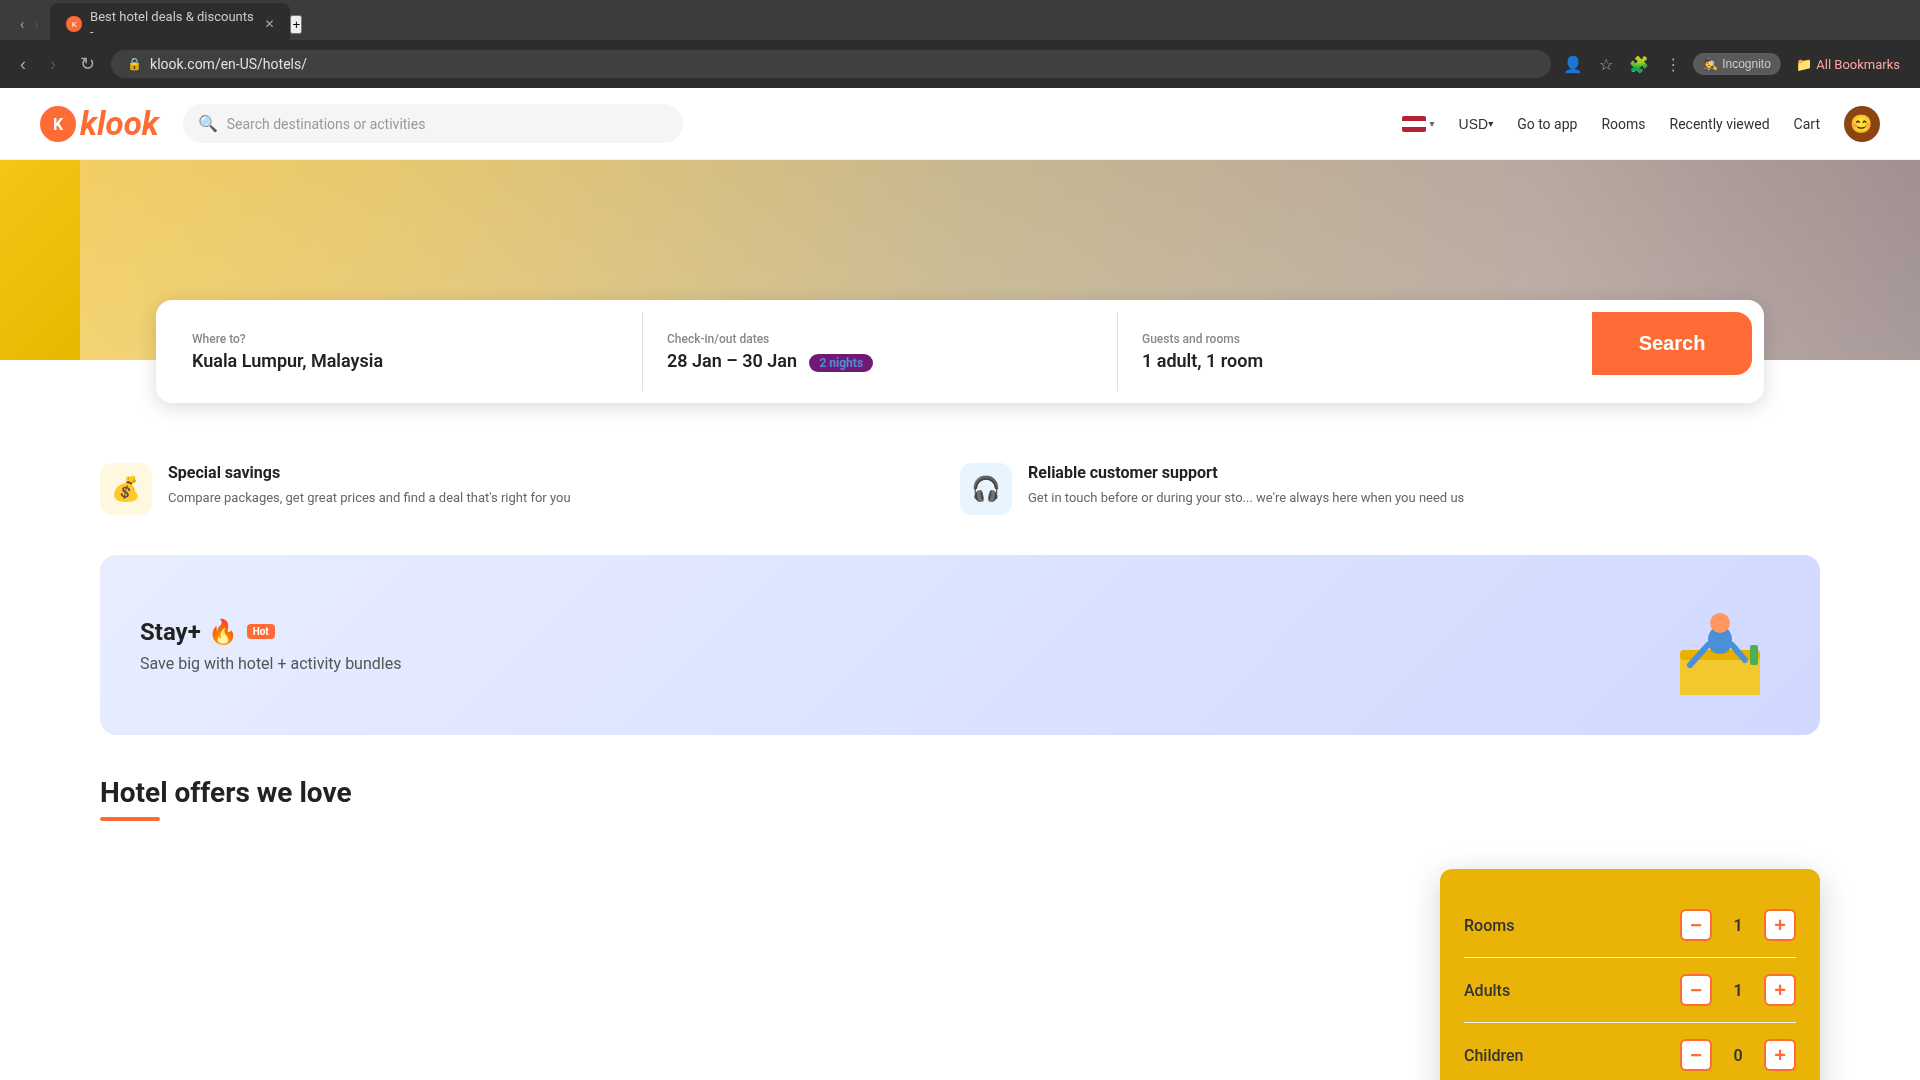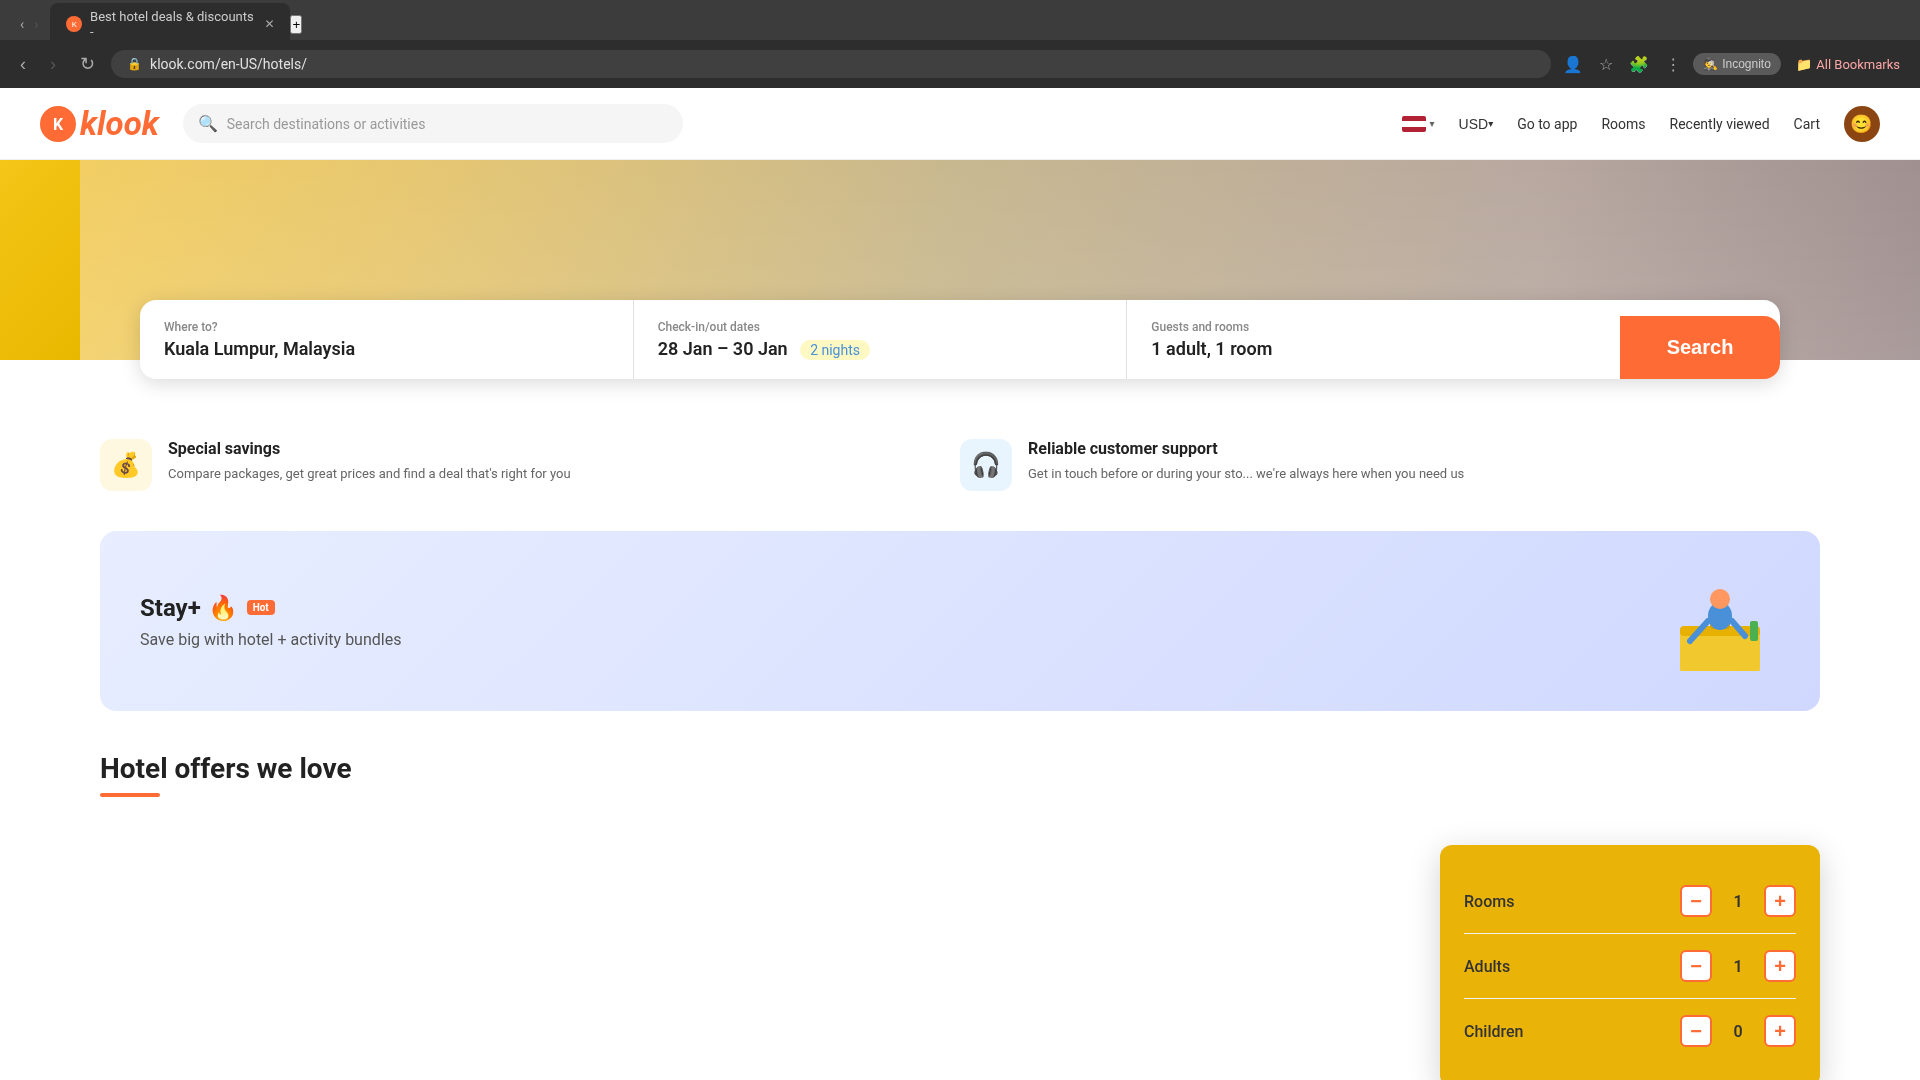--- a/index.html
+++ b/index.html
@@ -35,26 +35,26 @@
     .flag { width: 24px; height: 16px; background: linear-gradient(180deg, #B22234 33%, white 33%, white 66%, #B22234 66%); border-radius: 2px; position: relative; overflow: hidden; }
     .currency-btn { background: none; border: none; cursor: pointer; font-size: 14px; display: flex; align-items: center; gap: 0; color: #333; }
     .nav-link { background: none; border: none; cursor: pointer; font-size: 14px; color: #333; text-decoration: none; }
     .avatar { width: 36px; height: 36px; border-radius: 50%; background: #8B4513; display: flex; align-items: center; justify-content: center; overflow: hidden; }
 
     
     .hero-section { position: relative; height: 200px; background: linear-gradient(135deg, #f0c040 0%, #e8d090 30%, #d0c0a0 60%, #c8bfb8 100%); overflow: hidden; }
     .hero-bg { position: absolute; inset: 0; background: linear-gradient(to right, #f5d060 0%, #e8c870 20%, #c8b890 50%, #b8a8a0 80%, #a09090 100%); }
 
     
-    .booking-widget { background: white; border-radius: 16px; padding: 0; display: flex; align-items: flex-end; box-shadow: 0 4px 20px rgba(0,0,0,0.15); position: relative; z-index: 100; margin: -60px 40px 0; }
+    .booking-widget { background: white; border-radius: 16px; padding: 12px; display: flex; align-items: flex-start; box-shadow: 0 4px 20px rgba(0,0,0,0.15); position: relative; z-index: 100; margin: -60px 56px 0; }
     .booking-field { flex: 1; padding: 20px 24px; border-right: 1px solid #e0e0e0; cursor: pointer; }
     .booking-field:last-of-type { border-right: none; }
     .field-label { font-size: 12px; color: #888; margin-bottom: 4px; font-weight: 500; }
     .field-value { font-size: 18px; font-weight: 600; color: #222; }
-    .nights-badge { background: #fef9c3; color: #4a90d9; border-radius: 12px; padding: 2px 10px; font-size: 14px; font-weight: 400; margin-left: 8px; }
+    .nights-badge { background: #701a75; color: #4a90d9; border-radius: 12px; padding: 2px 10px; font-size: 12px; font-weight: 700; margin-left: 8px; }
     .search-btn { background: #ff6b35; color: white; border: none; border-radius: 0 16px 16px 0; padding: 20px 40px; font-size: 20px; font-weight: 700; cursor: pointer; min-width: 160px; }
 
     
     .guest-dropdown { position: absolute; top: 100%; right: 100px; background: #eab308; border-radius: 12px; box-shadow: 0 8px 32px rgba(0,0,0,0.18); padding: 24px; min-width: 380px; z-index: 200; margin-top: 8px; }
     .guest-row { display: flex; align-items: center; justify-content: space-between; padding: 16px 0; border-bottom: 1px solid #f0f0f0; }
     .guest-row:last-child { border-bottom: none; }
     .guest-label { font-size: 16px; color: #333; font-weight: 500; }
     .stepper { display: flex; align-items: center; gap: 16px; }
     .stepper-btn { width: 32px; height: 32px; border-radius: 6px; border: 2px solid #ff6b35; background: white; color: #ff6b35; font-size: 20px; cursor: pointer; display: flex; align-items: center; justify-content: center; font-weight: 600; }
     .stepper-val { font-size: 16px; color: #333; font-weight: 600; min-width: 20px; text-align: center; }

